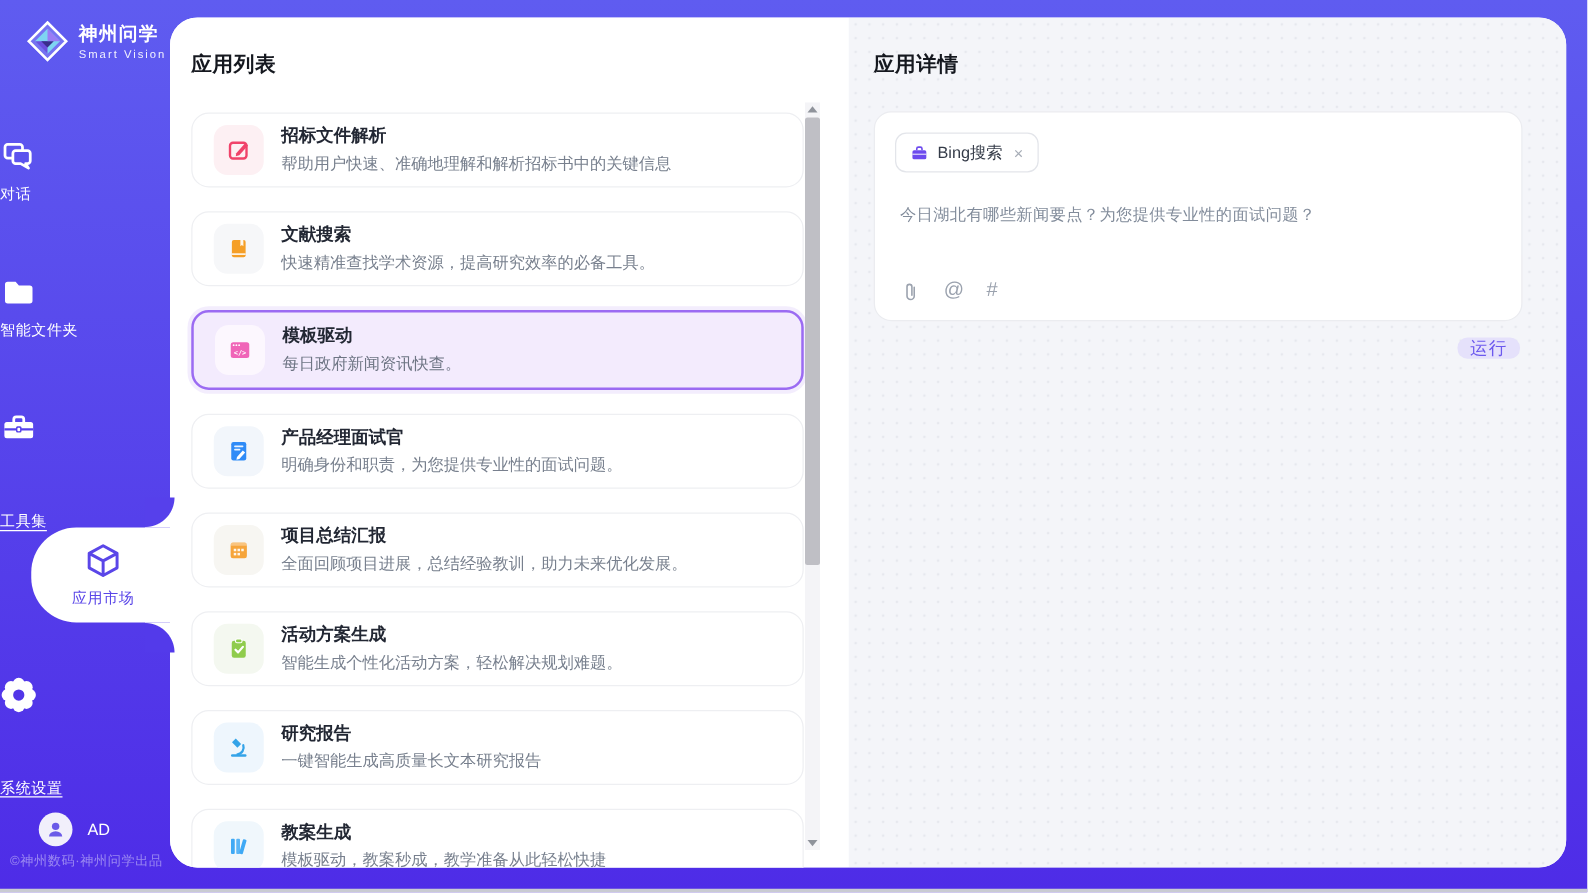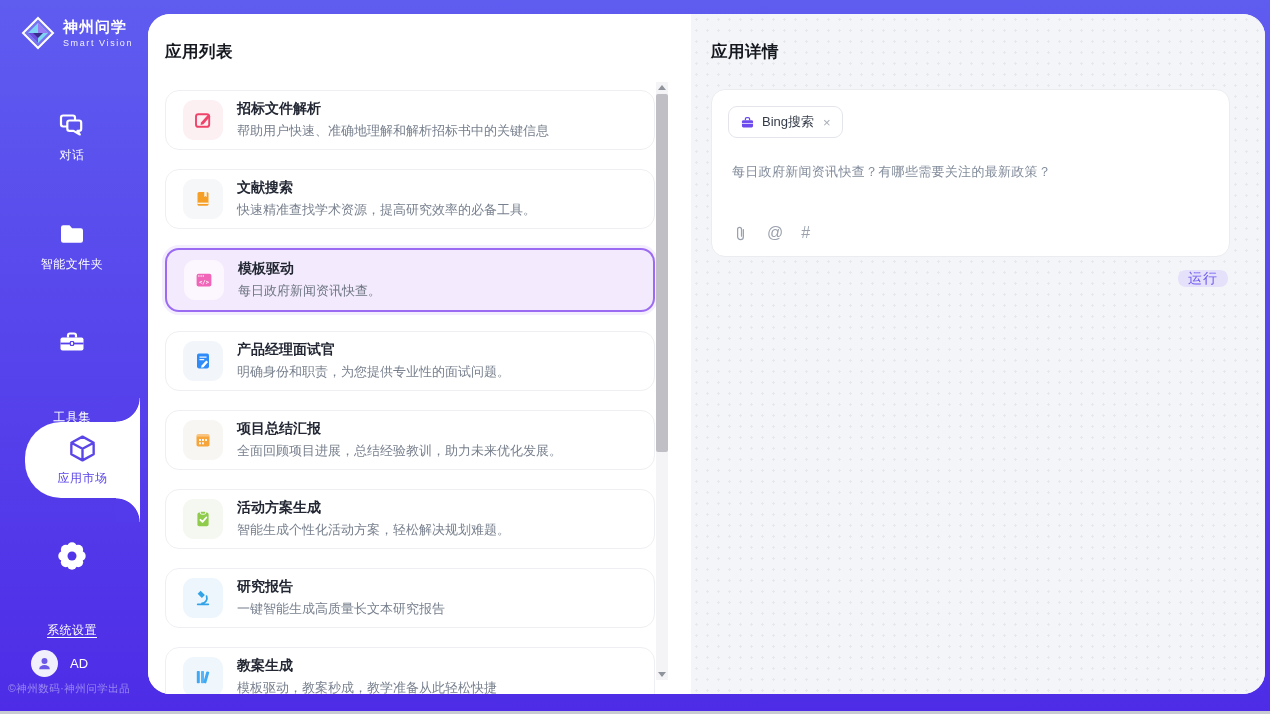--- a/index.html
+++ b/index.html
@@ -4,21 +4,21 @@
 <style>
   * { margin:0; padding:0; box-sizing:border-box; }
   html,body { width:1270px; height:714px; overflow:hidden; }
   body { font-family:"Liberation Sans","DejaVu Sans",sans-serif; }
 
   .page { position:relative; width:1270px; height:714px;
           background:linear-gradient(180deg,#5F5CF0 0%,#4E2CE7 100%); }
   .bottom-strip { position:absolute; left:0; bottom:0; width:100%; height:3px; background:#C9CBD2; }
 
   
-  .main { position:absolute; left:148px; top:14px; width:1117px; height:680px;
+  .main { position:absolute; left:136px; top:14px; width:1117px; height:680px;
           border-radius:22px; overflow:hidden; background:#fff; display:flex; }
   .list-panel { position:relative; width:543px; background:#fff; }
   .detail-panel { position:relative; flex:1; background:#F4F5F9;
           background-image:radial-gradient(#E6E8EE 1px, transparent 1.3px);
           background-size:11px 11px; }
 
   .panel-title { font-size:16.5px; font-weight:bold; color:#15181F; letter-spacing:.5px; }
   .list-panel .panel-title { padding:27px 0 0 17px; }
   .detail-panel .panel-title { padding:27px 0 0 20px; }
 
@@ -54,21 +54,21 @@
   .run-btn { position:absolute; top:256px; right:37px; width:50px; height:17px; border:none;
              background:#E5E1FB; color:#6C59EE; font-size:14px; border-radius:8px; cursor:pointer;
              font-family:inherit; letter-spacing:1px; }
 
   
   .sidebar { position:absolute; left:0; top:0; width:140px; height:714px; }
   .logo { position:absolute; left:20px; top:15px; display:flex; align-items:center; gap:7px; }
   .logo-text .cn { font-size:15px; font-weight:bold; color:#fff; letter-spacing:1px; }
   .logo-text .en { font-size:9px; color:rgba(255,255,255,.92); letter-spacing:1.6px; margin-top:1px; }
   .nav-item { position:absolute; left:0; width:144px; display:flex; flex-direction:column;
-              align-items:center; gap:7px; cursor:pointer; }
+              align-items:flex-start; gap:7px; cursor:pointer; }
   .nav-label { font-size:12px; color:#fff; letter-spacing:.5px; }
   .nav-label.u { text-decoration:underline; text-underline-offset:3px;margin-top:44px; }
 
   .active-bubble { position:absolute; left:25px; top:422px; width:115px; height:76px;
                    background:#fff; border-radius:36px 0 0 36px; }
   .fillet { position:absolute; width:24px; height:24px; left:116px; }
   .fillet.top { top:398px; background:radial-gradient(circle 24px at 0 0, #5640EB 23.2px, #fff 24px); }
   .fillet.bottom { top:498px; background:radial-gradient(circle 24px at 0 100%, #533AEA 23.2px, #fff 24px); }
   .active-bubble .nav-inner { position:absolute; left:0; top:11px; width:115px; display:flex;
                    flex-direction:column; align-items:center; gap:6px; }
@@ -232,21 +232,21 @@
             <svg width="15" height="15" viewBox="0 0 20 20">
                 <path d="M7.2 7 V5.4 a1.8 1.8 0 0 1 1.8-1.8 h2 a1.8 1.8 0 0 1 1.8 1.8 V7" fill="none" stroke="#6D4AEE" stroke-width="1.7"></path>
                 <rect x="2.6" y="7" width="14.8" height="9.6" rx="1.8" fill="#6D4AEE"></rect>
                 <rect x="2.6" y="10.6" width="14.8" height="1.1" fill="#fff" opacity=".9"></rect>
               </svg>
           </span>
           <span class="tag-label">Bing搜索</span>
           <span class="tag-close">×</span>
         </span>
 
-        <div class="prompt-text">每日政府新闻资讯快查？有哪些需要关注的最新政策？</div>
+        <div class="prompt-text">今日湖北有哪些新闻要点？为您提供专业性的面试问题？</div>
 
         <div class="attach-row">
           <span style="display:flex">
             <svg width="17" height="17" viewBox="0 0 20 20">
                 <path d="M13.4 5.6 v8.2 a3.4 3.4 0 0 1 -6.8 0 V5.2 a2.3 2.3 0 0 1 4.6 0 v8" fill="none" stroke="#9BA2AE" stroke-width="1.5" stroke-linecap="round"></path>
               </svg>
           </span>
           <span class="glyph">@</span>
           <span class="glyph">#</span>
         </div>

